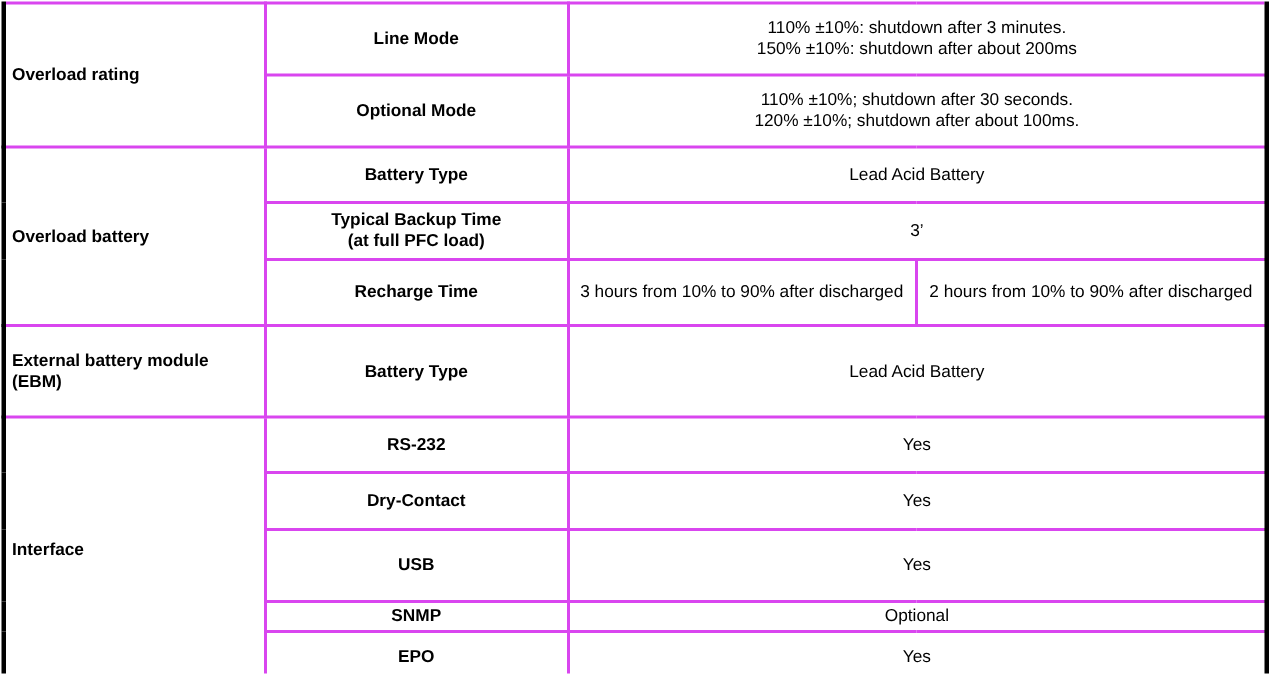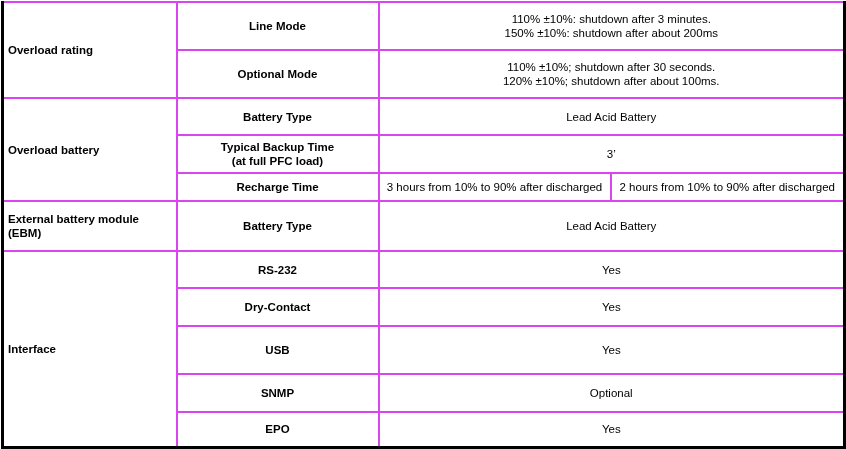--- a/index.html
+++ b/index.html
@@ -63,27 +63,27 @@
       <td class="sub">Battery Type</td>
       <td class="val" colspan="2">Lead Acid Battery</td>
     </tr>
     <tr style="height:38px">
       <td class="sub">
         <span style="display:block">Typical Backup Time</span>
         <span style="display:block">(at full PFC load)</span>
       </td>
       <td class="val" colspan="2">3’</td>
     </tr>
-    <tr style="height:28px">
+    <tr style="height:44px">
       <td class="sub">Recharge Time</td>
       <td class="val split-left">3 hours from 10% to 90% after discharged</td>
       <td class="val split-right">2 hours from 10% to 90% after discharged</td>
     </tr>
 
-    <tr style="height:50px">
+    <tr style="height:61px">
       <td class="cat">
         <span style="display:block">External battery module</span>
         <span style="display:block">(EBM)</span>
       </td>
       <td class="sub">Battery Type</td>
       <td class="val" colspan="2">Lead Acid Battery</td>
     </tr>
 
     <tr style="height:37px">
       <td class="cat" rowspan="5">Interface</td>
@@ -91,21 +91,21 @@
       <td class="val" colspan="2">Yes</td>
     </tr>
     <tr style="height:38px">
       <td class="sub">Dry-Contact</td>
       <td class="val" colspan="2">Yes</td>
     </tr>
     <tr style="height:48px">
       <td class="sub">USB</td>
       <td class="val" colspan="2">Yes</td>
     </tr>
-    <tr style="height:38px">
+    <tr style="height:20px">
       <td class="sub">SNMP</td>
       <td class="val" colspan="2">Optional</td>
     </tr>
     <tr style="height:35px">
       <td class="sub">EPO</td>
       <td class="val" colspan="2">Yes</td>
     </tr>
   </tbody>
 </table>
 

